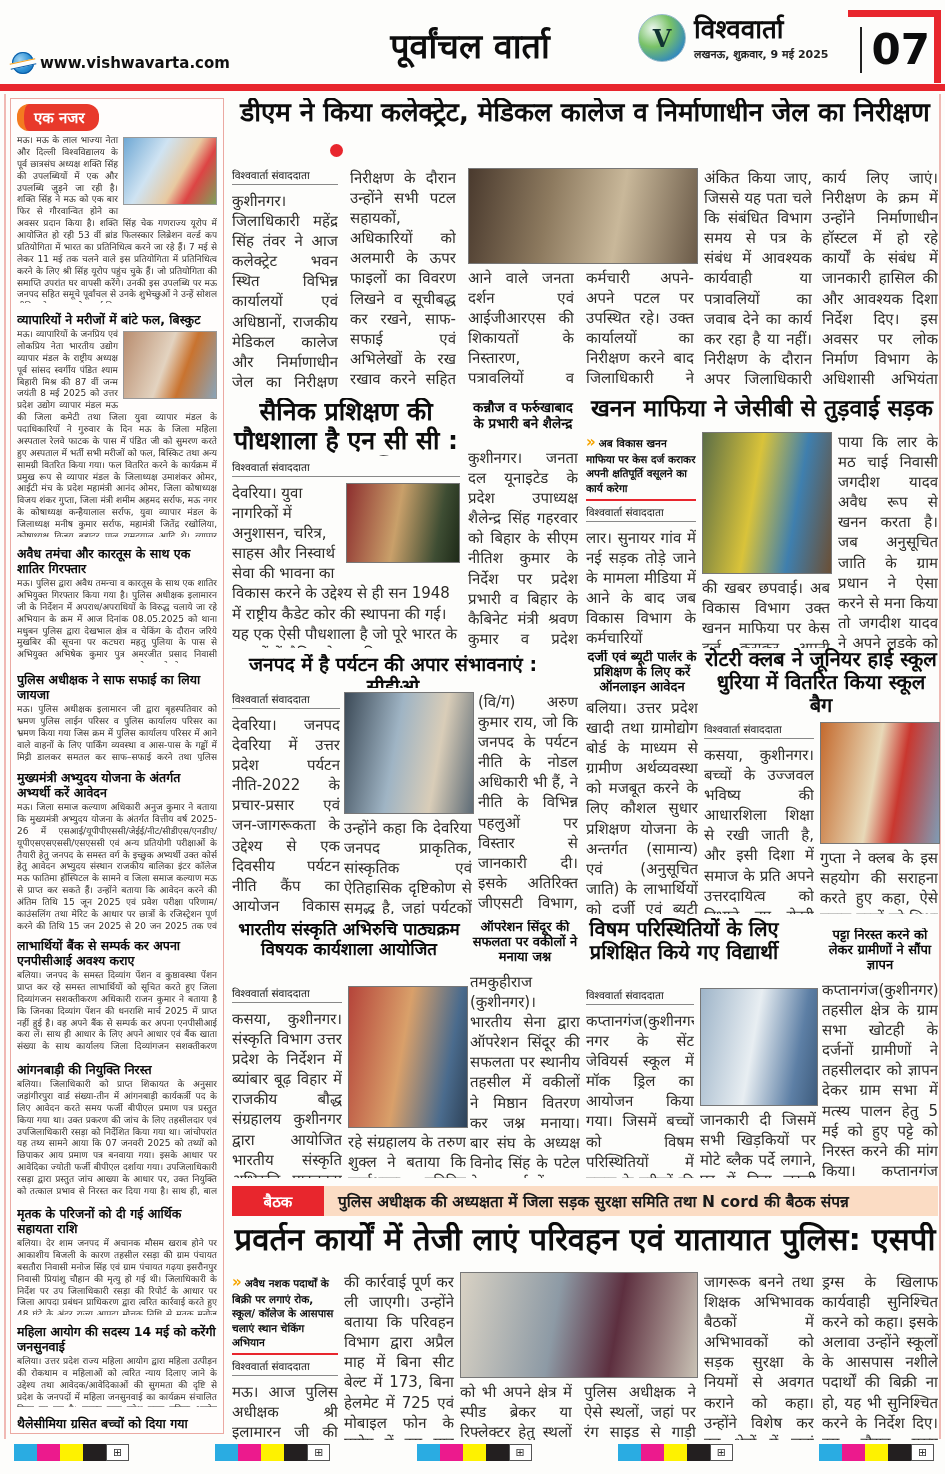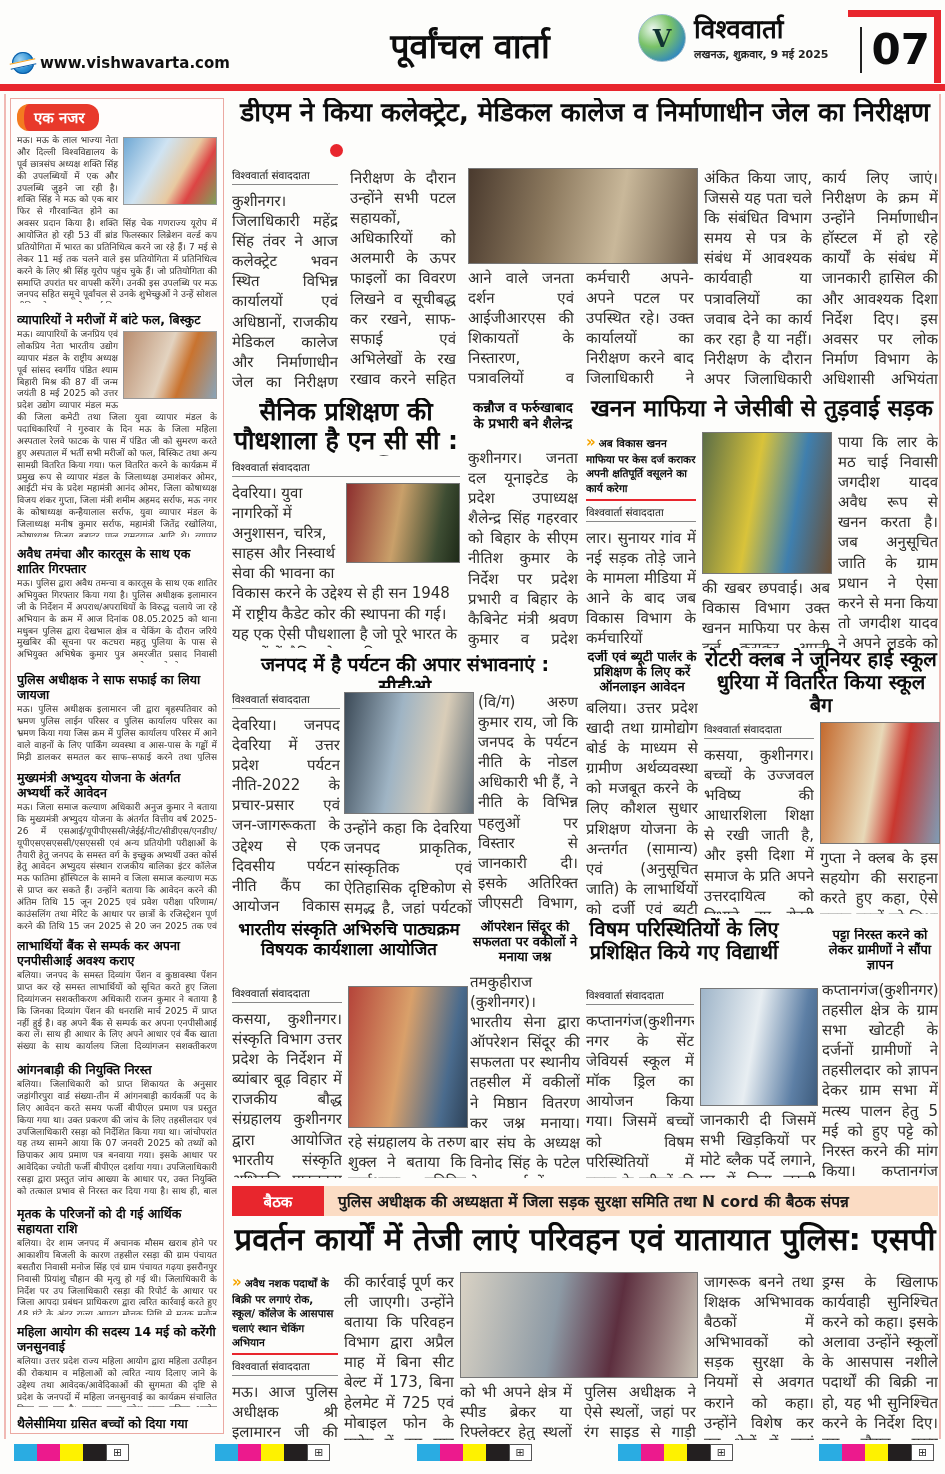--- a/index.html
+++ b/index.html
@@ -164,21 +164,21 @@
     <div class="pointer-block">
       <span class="pointer-glyph">»</span><span>अब विकास खनन माफिया पर केस दर्ज कराकर अपनी क्षतिपूर्ति वसूलने का कार्य करेगा</span>
     </div>
     <div class="byline">विश्ववार्ता संवाददाता</div>
     <div class="bt" style="height:120px;">लार। सुनायर गांव में नई सड़क तोड़े जाने के मामला मीडिया में आने के बाद जब विकास विभाग के कर्मचारियों अधिकारियों ने जांच की तो पाया गया कि यह सड़क एक खनन माफिया ने अपनी जेसीबी और ट्रैक्टर ट्राली से तुड़वा दिया। जब अनुसूचित जाति के प्रधान ने विरोध किया और 112 नंबर पुलिस को बुलाया तो खनन माफिया ने मीडिया में पटिया निर्माण की खबर छपवाई। अब विकास उक्त</div>
   </div>
   <div class="abs photo" style="left:702px;top:432px;width:128px;height:140px;background:linear-gradient(100deg,#5c6e46 0%,#d9c33a 40%,#3f7fae 70%,#6b4f35 100%);"></div>
   <div class="abs bt" style="left:702px;top:578px;width:128px;height:70px;">की खबर छपवाई। अब विकास विभाग उक्त खनन माफिया पर केस दर्ज कराकर अपनी क्षतिपूर्ति वसूलने का कार्य करेगा।</div>
   <div class="abs bt" style="left:838px;top:432px;width:100px;height:216px;">पाया कि लार के मठ चाई निवासी जगदीश यादव अवैध रूप से खनन करता है। जब अनुसूचित जाति के ग्राम प्रधान ने ऐसा करने से मना किया तो जगदीश यादव ने अपने लड़के को भेज कर इंटरलॉकिंग सड़क और नवनिर्मित नाली जेसीबी से तोड़वा दिया। ग्राम प्रधान श्याम मुनि गोंड ने तत्काल 112 नंबर पर पुलिस को फोन किया। पुलिस मौके पर पहुंची और जेसीबी तथा ट्रैक्टर चालक को ऐसा करने से मना कर लौट गई। ग्रामीणों ने मौके से जेसीबी और ट्रैक्टर ट्राली का फोटो और वीडियो भी बना लिया। इसी से खार खाये व्यक्ति ने तमाम</div>
 
-  <div class="abs hl" style="left:232px;top:654px;width:346px;height:34px;font-size:19px;">जनपद में है पर्यटन की अपार संभावनाएं : सीडीओ</div>
+  <div class="abs hl" style="left:220px;top:654px;width:346px;height:34px;font-size:19px;">जनपद में है पर्यटन की अपार संभावनाएं : सीडीओ</div>
   <div class="abs" style="left:232px;top:692px;width:108px;height:222px;overflow:hidden;">
     <div class="byline">विश्ववार्ता संवाददाता</div>
     <div class="bt" style="height:200px;">देवरिया। जनपद देवरिया में उत्तर प्रदेश पर्यटन नीति-2022 के प्रचार-प्रसार एवं जन-जागरूकता के उद्देश्य से एक दिवसीय पर्यटन नीति कैंप का आयोजन विकास भवन स्थित गांधी सभागार में किया गया। इस विशेष अवसर पर जनपद के मुख्य विकास अधिकारी प्रत्यूष पाण्डेय मुख्य अतिथि के रूप में उपस्थित रहे। उन्होंने अपने वक्तव्य में जनपद में पर्यटन की अपार संभावनाओं पर प्रकाश डालते हुए निवेशकों से पर्यटन क्षेत्र में अधिक से अधिक निवेश करने का आह्वान किया।</div>
   </div>
   <div class="abs photo" style="left:344px;top:692px;width:128px;height:120px;background:linear-gradient(100deg,#3c4a57 0%,#9fb4c4 40%,#d9cdb8 70%,#5d6b76 100%);"></div>
   <div class="abs bt" style="left:344px;top:818px;width:128px;height:96px;">उन्होंने कहा कि देवरिया जनपद प्राकृतिक, सांस्कृतिक एवं ऐतिहासिक दृष्टिकोण से समृद्ध है, जहां पर्यटकों को आकर्षित करने की पर्याप्त पर्यटन संभावनाएं हैं। मुख्य विकास अधिकारी ने यह भी बताया कि वर्तमान में पर्यटन विभाग द्वारा जनपद के प्रमुख पर्यटन स्थलों पर</div>
   <div class="abs bt" style="left:478px;top:692px;width:100px;height:222px;">(वि/ग) अरुण कुमार राय, जो कि जनपद के पर्यटन नीति के नोडल अधिकारी भी हैं, ने नीति के विभिन्न पहलुओं पर विस्तार से जानकारी दी। इसके अतिरिक्त जीएसटी विभाग, जिला उद्योग केंद्र तथा पर्यटन सूचना विभाग के अधिकारियों ने भी पर्यटन इकाइयों की स्थापना, पंजीकरण, अनुदान प्रक्रिया और नीति के प्रावधानों के बारे में उपस्थित प्रतिभागियों को मूलभूत सुविधाओं के बारे में जानकारी दी।</div>
 
   <div class="abs hl" style="left:586px;top:650px;width:112px;height:44px;font-size:13px;">दर्जी एवं ब्यूटी पार्लर के प्रशिक्षण के लिए करें ऑनलाइन आवेदन</div>
   <div class="abs bt" style="left:586px;top:698px;width:112px;height:216px;">बलिया। उत्तर प्रदेश खादी तथा ग्रामोद्योग बोर्ड के माध्यम से ग्रामीण अर्थव्यवस्था को मजबूत करने के लिए कौशल सुधार प्रशिक्षण योजना के अन्तर्गत (सामान्य) एवं (अनुसूचित जाति) के लाभार्थियों को दर्जी एवं ब्यूटी पार्लर का प्रशिक्षण दिए जाने के लिए जनपद को सामान्य वर्ग के लिए 50 तथा अनुसूचित जाति के 125, कुल 175 लाभार्थियों का चयन का लक्ष्य प्राप्त हुआ है। यह जानकारी जिला ग्रामोद्योग अधिकारी ने दी। इच्छुक लाभार्थी विभागीय वेबसाइट upkvib.gov.in पर ऑनलाइन आवेदन कर सकते हैं। आवेदन के साथ ही प्रशिक्षण निःशुल्क दिया जाएगा, जिससे ग्रामीण क्षेत्रों के युवाओं को स्वरोजगार का अवसर मिलेगा।</div>

